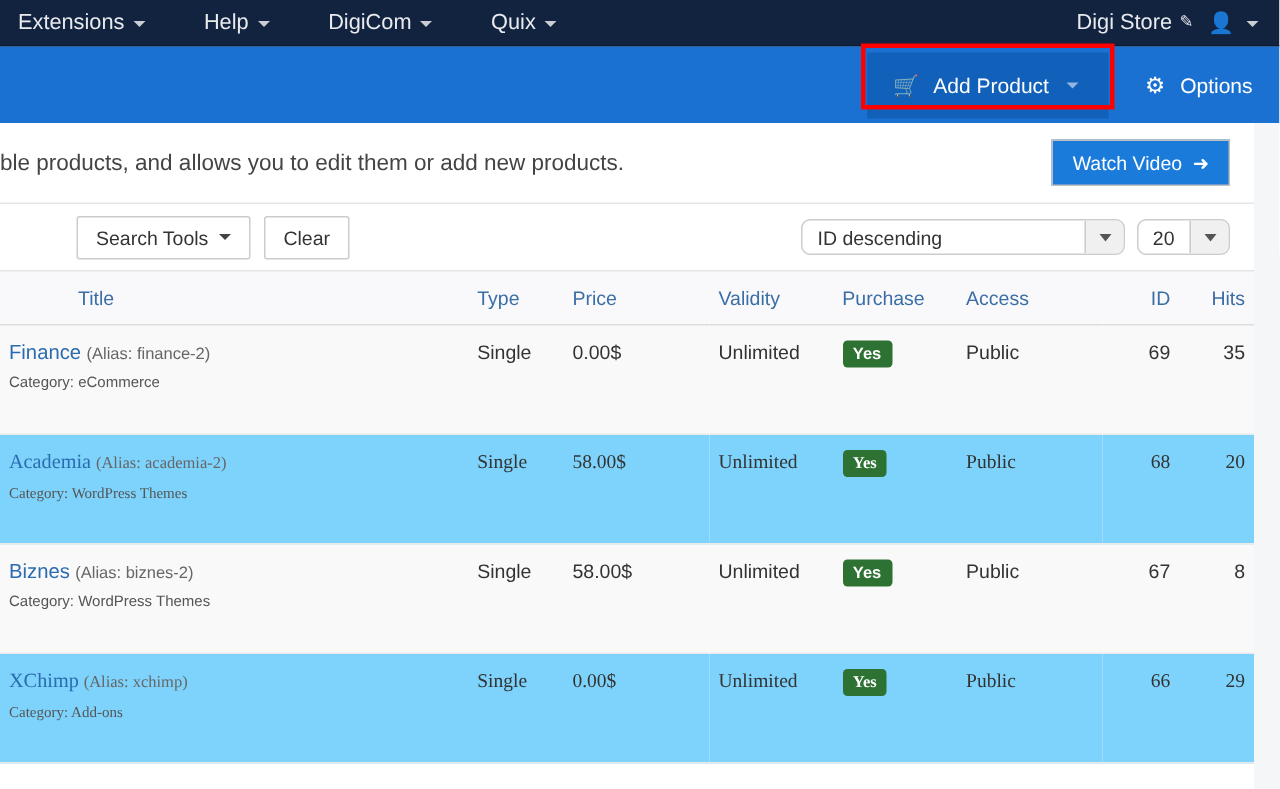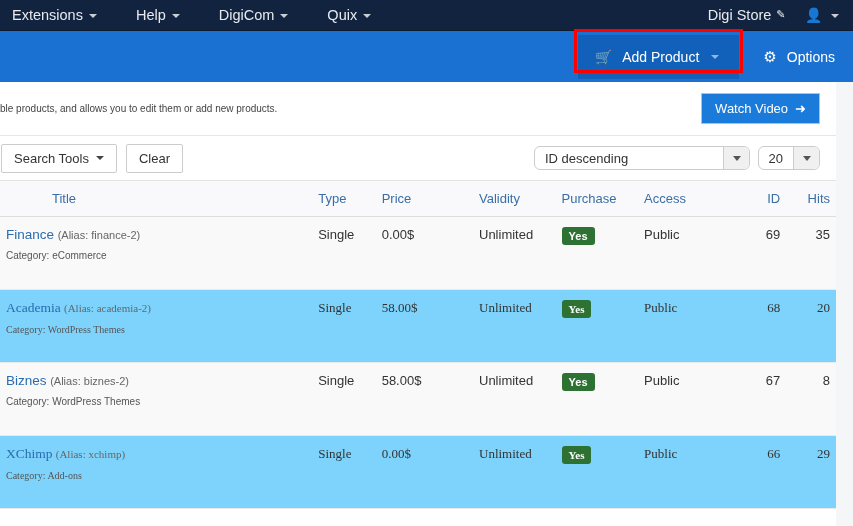--- a/index.html
+++ b/index.html
@@ -39,21 +39,21 @@
   }
   .caret-down {
     display: inline-block;
     width: 0; height: 0;
     border-left: 4px solid transparent;
     border-right: 4px solid transparent;
     border-top: 4px solid #c9cdd4;
     position: relative;
     top: 1px;
   }
-  .topbar-right { display: flex; align-items: center; gap: 20px; }
+  .topbar-right { display: flex; align-items: center; gap: 10px; }
   .store-link {
     color: #e8eaee;
     font-size: 14.5px;
     display: flex; align-items: center; gap: 5px;
     cursor: pointer; white-space: nowrap;
   }
   .ext-icon { font-size: 11px; position: relative; top: -1px; }
   .user-menu {
     color: #e8eaee; display: flex; align-items: center; gap: 8px;
     cursor: pointer; font-size: 14px;
@@ -129,21 +129,21 @@
   .descrow {
     height: 54px;
     display: flex;
     align-items: center;
     justify-content: space-between;
     padding: 0 16px 0 0;
     background: #ffffff;
     border-bottom: 1px solid #e6e6e6;
   }
   .desc-text {
-    font-size: 10px;
+    font-size: 15px;
     color: #444444;
     padding-left: 0px;
     white-space: nowrap;
   }
   .watch-video {
     background: #1a7bdb;
     color: #ffffff;
     font-size: 13px;
     padding: 7px 13px;
     border: 1px solid #bfbfbf;
@@ -152,22 +152,23 @@
     white-space: nowrap;
   }
   .arrow-right { font-size: 13px; }
 
   
   .filterbar {
     height: 44px;
     display: flex;
     align-items: center;
     justify-content: space-between;
-    padding: 0 16px 0 1px;
-    background: #ffffff;
+    padding: 0 16px 0 12px;
+    background: #ffffff;
+    margin-left: 39px;
   }
   .filter-left { display: flex; align-items: center; gap: 9px; }
   .btn-plain {
     background: #ffffff;
     border: 1px solid #cccccc;
     color: #333333;
     font-size: 13px;
     padding: 6px 12px;
     display: flex; align-items: center; gap: 7px;
     cursor: pointer;

